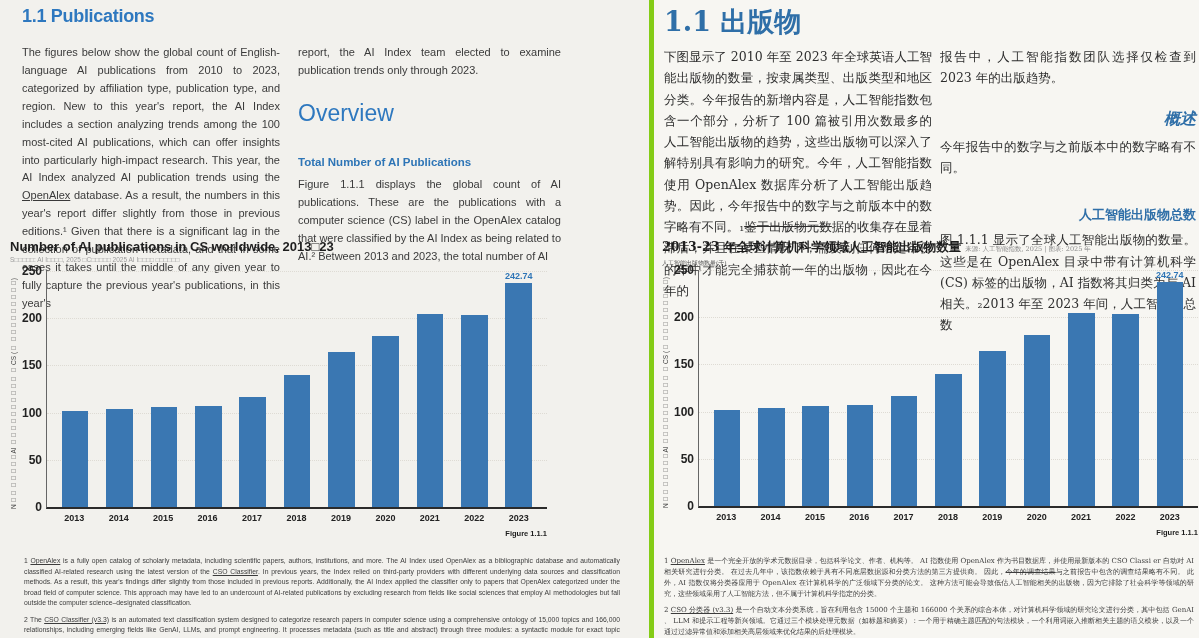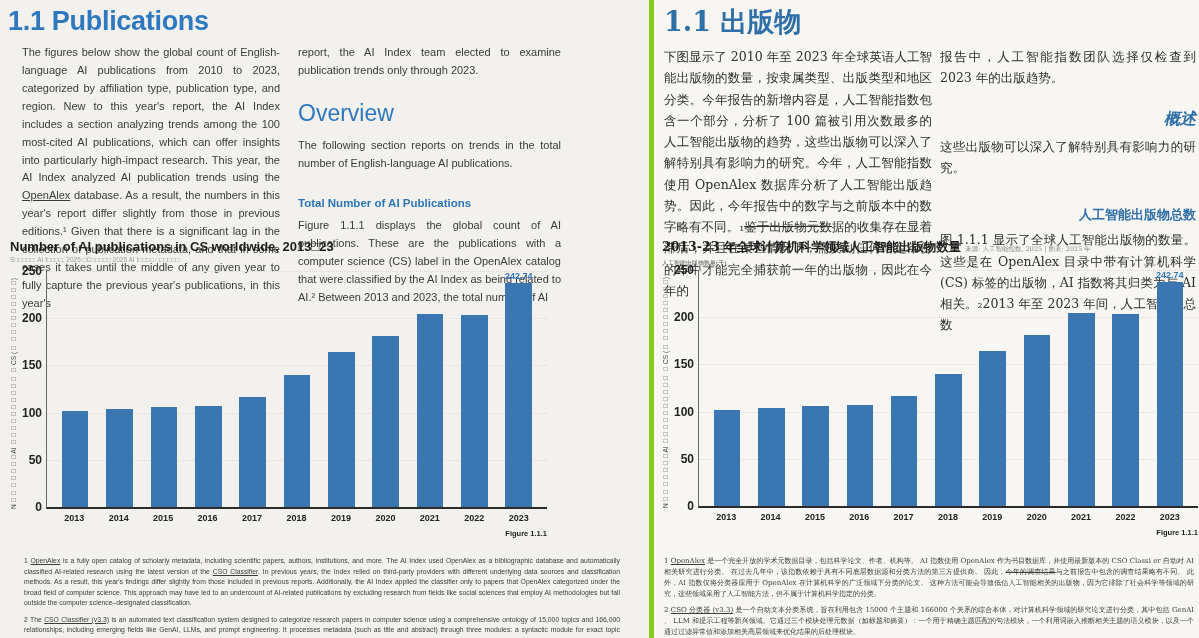--- a/index.html
+++ b/index.html
@@ -8,21 +8,21 @@
   #stage { position:relative; width:1199px; height:638px; overflow:hidden; }
 
   .page { position:absolute; top:0; height:638px; }
   .page-left  { left:0;   width:649px; background:#f2f1ed; }
   .page-right { left:649px; width:550px; background:#f7f6f2; border-left:5px solid #84cc16;
                 font-family:"DejaVu Serif","Liberation Serif",serif; }
 
   .abs { position:absolute; }
 
   
-  .en-title { left:8px; top:6px; font-size:27px; font-weight:600; color:var(--accent); letter-spacing:-0.3px; }
+  .en-title { left:22px; top:6px; font-size:18px; font-weight:600; color:var(--accent); letter-spacing:-0.3px; }
   .en-col { top:44px; width:258px; font-size:11px; line-height:1.63; text-align:justify; color:#3a3a3a; }
   .en-col1 { left:22px; }
   .en-col2 { left:298px; width:263px; }
   .en-h2 { font-size:23px; font-weight:500; color:var(--accent); margin:15px 0 5px; text-align:left; }
   .en-h3 { font-size:11.5px; font-weight:700; color:var(--accent2); margin:21px 0 4px; text-align:left; }
   a.doclink, .doclink { color:inherit; text-decoration:underline; cursor:pointer; }
 
   
   .zh-title { left:10px; top:4px; font-size:27px; font-weight:700; color:var(--accent-zh); }
   .zh-col { top:46px; width:268px; font-size:12.5px; line-height:1.7; text-align:justify; color:#2e2e2e; }
@@ -76,21 +76,20 @@
 
     <div class="abs en-title">1.1 Publications</div>
 
     <div class="abs en-col en-col1">
       <span>The figures below show the global count of English-language AI publications from 2010 to 2023, categorized by affiliation type, publication type, and region. New to this year's report, the AI Index includes a section analyzing trends among the 100 most-cited AI publications, which can offer insights into particularly high-impact research. This year, the AI Index analyzed AI publication trends using the </span><span class="doclink">OpenAlex</span><span> database. As a result, the numbers in this year's report differ slightly from those in previous editions.¹ Given that there is a significant lag in the collection of publication metadata, and that in some cases it takes until the middle of any given year to fully capture the previous year's publications, in this year's</span>
     </div>
 
     <div class="abs en-col en-col2">
       <p>report, the AI Index team elected to examine publication trends only through 2023.</p>
       <div class="en-h2">Overview</div>
-      <p>The following section reports on trends in the total number of English-language AI publications.</p>
       <div class="en-h3">Total Number of AI Publications</div>
       <p>Figure 1.1.1 displays the global count of AI publications. These are the publications with a computer science (CS) label in the OpenAlex catalog that were classified by the AI Index as being related to AI.² Between 2013 and 2023, the total number of AI</p>
     </div>
 
     <div class="abs chart chart-left">
       <div class="chart-title">Number of AI publications in CS worldwide, 2013□23</div>
       <div class="chart-subtitle">S□□□□□: AI I□□□□, 2025 □C□□□□□ 2025 AI I□□□□ □□□□□□</div>
       <div class="chart-body">
         <div class="ylabel">N□□ □□□□□AI □□□□□□□□□□ □ CS (□ □□□□□□□□□)</div>
         <div class="plot">
@@ -169,21 +168,21 @@
 
     <div class="abs zh-title">1.1 出版物</div>
 
     <div class="abs zh-col zh-col1">
       <span>下图显示了 2010 年至 2023 年全球英语人工智能出版物的数量，按隶属类型、出版类型和地区分类。今年报告的新增内容是，人工智能指数包含一个部分，分析了 100 篇被引用次数最多的人工智能出版物的趋势，这些出版物可以深入了解特别具有影响力的研究。今年，人工智能指数使用 OpenAlex 数据库分析了人工智能出版趋势。因此，今年报告中的数字与之前版本中的数字略有不同。₁</span><span class="strike">鉴于出版物元数</span><span>据的收集存在显着滞后，并且在某些情况下，需要到任何给定年份的年中才能完全捕获前一年的出版物，因此在今年的</span>
     </div>
 
     <div class="abs zh-col zh-col2">
       <p>报告中，人工智能指数团队选择仅检查到 2023 年的出版趋势。</p>
       <div class="zh-h2">概述</div>
-      <p>这些出版物可以深入了解特别具有影响力的研究。</p>
+      <p>今年报告中的数字与之前版本中的数字略有不同。</p>
       <div class="zh-h3">人工智能出版物总数</div>
       <p>图 1.1.1 显示了全球人工智能出版物的数量。 这些是在 OpenAlex 目录中带有计算机科学 (CS) 标签的出版物，AI 指数将其归类为与 AI 相关。₂2013 年至 2023 年间，人工智能的总数</p>
     </div>
 
     <div class="abs chart chart-right">
       <div class="chart-title-zh"><span>2013-23 年全球计算机科学领域人工智能出版物数量</span><span class="chart-title-suffix">来源: 人工智能指数, 2025 | 图表: 2025 年</span></div>
       <div class="chart-corner-label">人工智能出版物数量(千)</div>
       <div class="chart-body">
         <div class="ylabel">N□□ □□□□□AI □□□□□□□□□□ □ CS (□ □□□□□□□□□)</div>
         <div class="plot">

